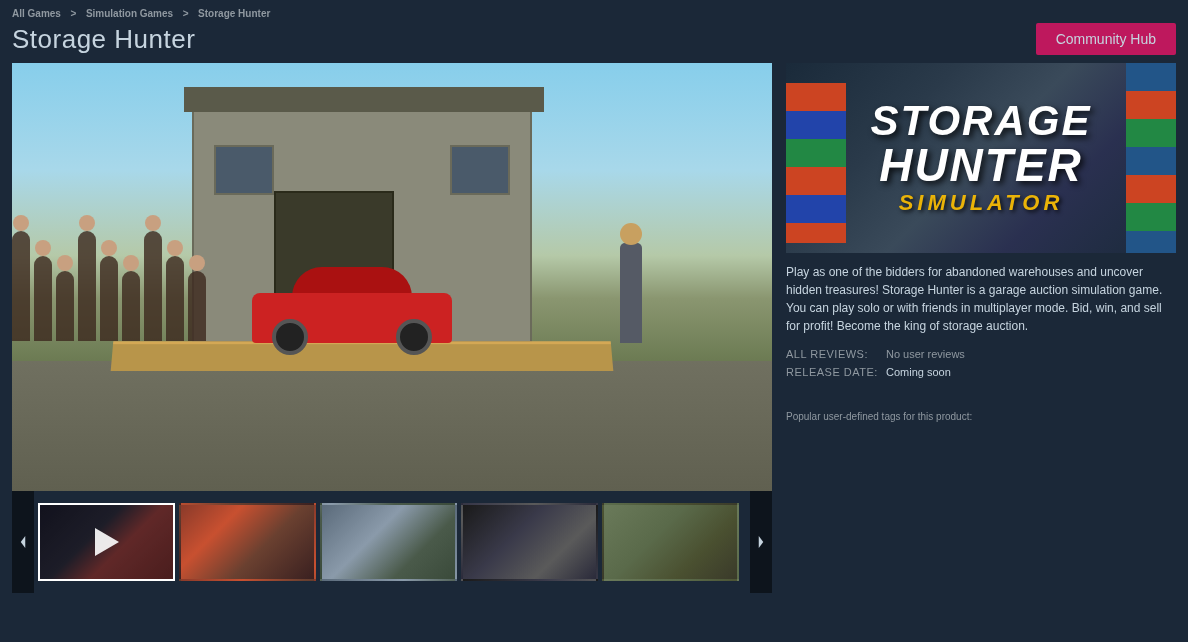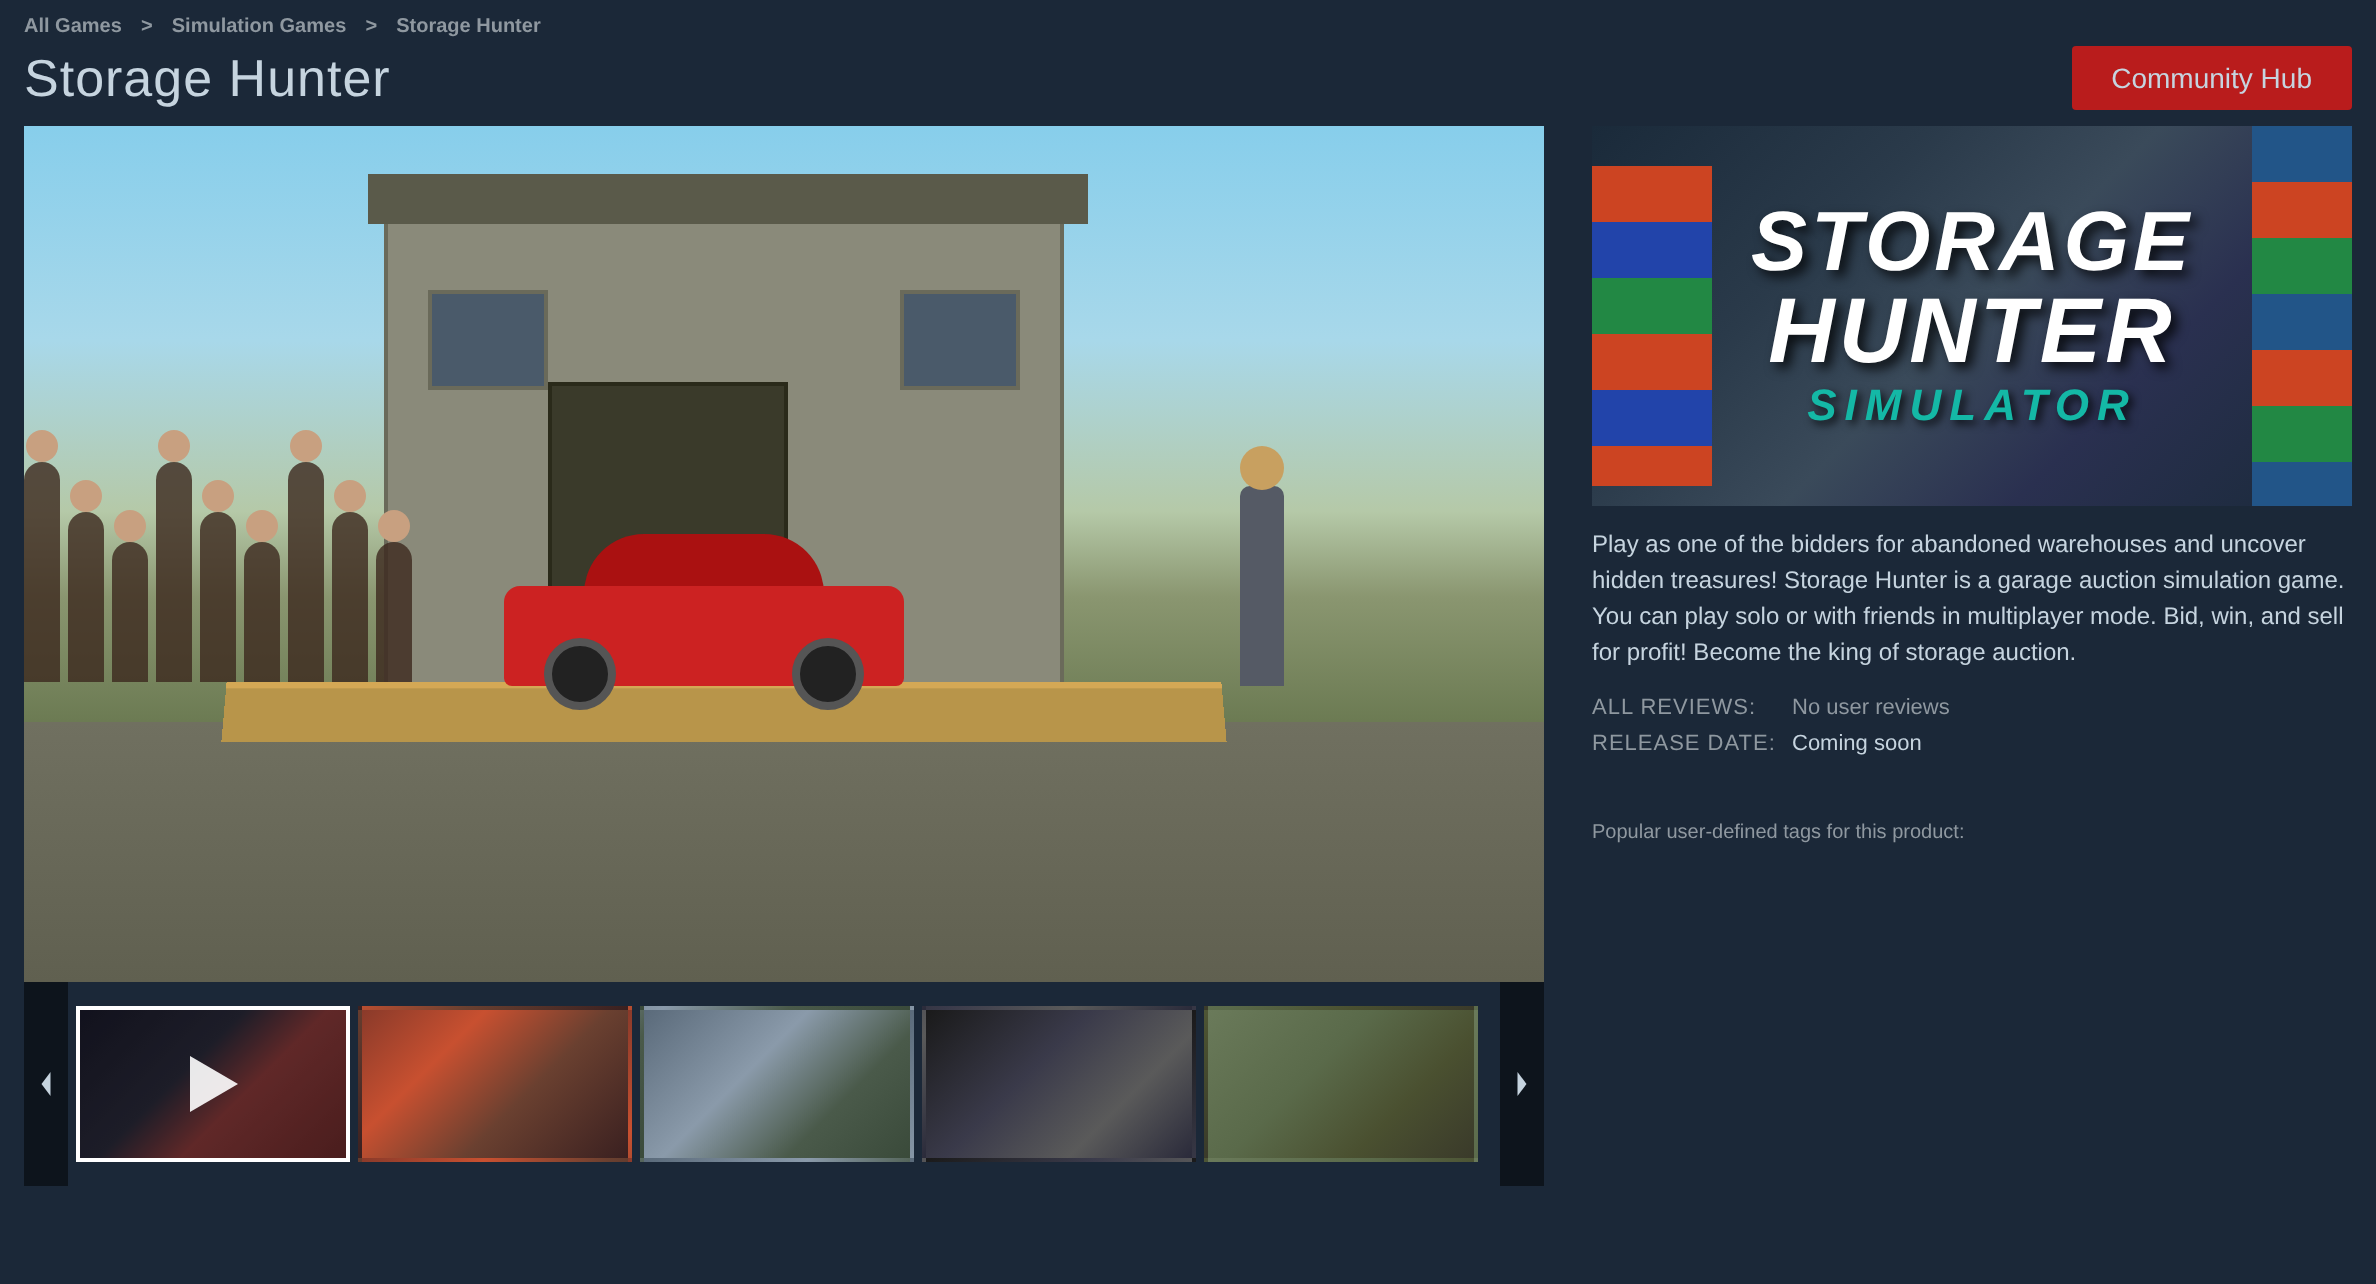--- a/index.html
+++ b/index.html
@@ -35,32 +35,32 @@
     }
 
     .game-title {
       font-size: 26px;
       font-weight: normal;
       color: #c6d4df;
       letter-spacing: 0.5px;
     }
 
     .community-hub-btn {
-      background: #b91c1c;
+      background: #be185d;
       color: #c6d4df;
       border: none;
       padding: 8px 20px;
       font-size: 14px;
       cursor: pointer;
       border-radius: 2px;
     }
 
     .main-content {
       display: flex;
-      gap: 24px;
+      gap: 14px;
       padding: 0 12px;
     }
 
     .left-panel {
       width: 760px;
       flex-shrink: 0;
     }
 
     .main-screenshot {
       width: 760px;
@@ -402,21 +402,21 @@
       text-transform: uppercase;
       letter-spacing: 2px;
       text-shadow: 3px 3px 6px rgba(0,0,0,0.8);
       font-style: italic;
       line-height: 1;
     }
 
     .logo-simulator {
       font-size: 22px;
       font-weight: 700;
-      color: #14b8a6;
+      color: #eab308;
       text-transform: uppercase;
       letter-spacing: 4px;
       font-style: italic;
       text-shadow: 2px 2px 4px rgba(0,0,0,0.8);
       margin-top: 2px;
     }
 
     .game-description {
       font-size: 12px;
       color: #c6d4df;

